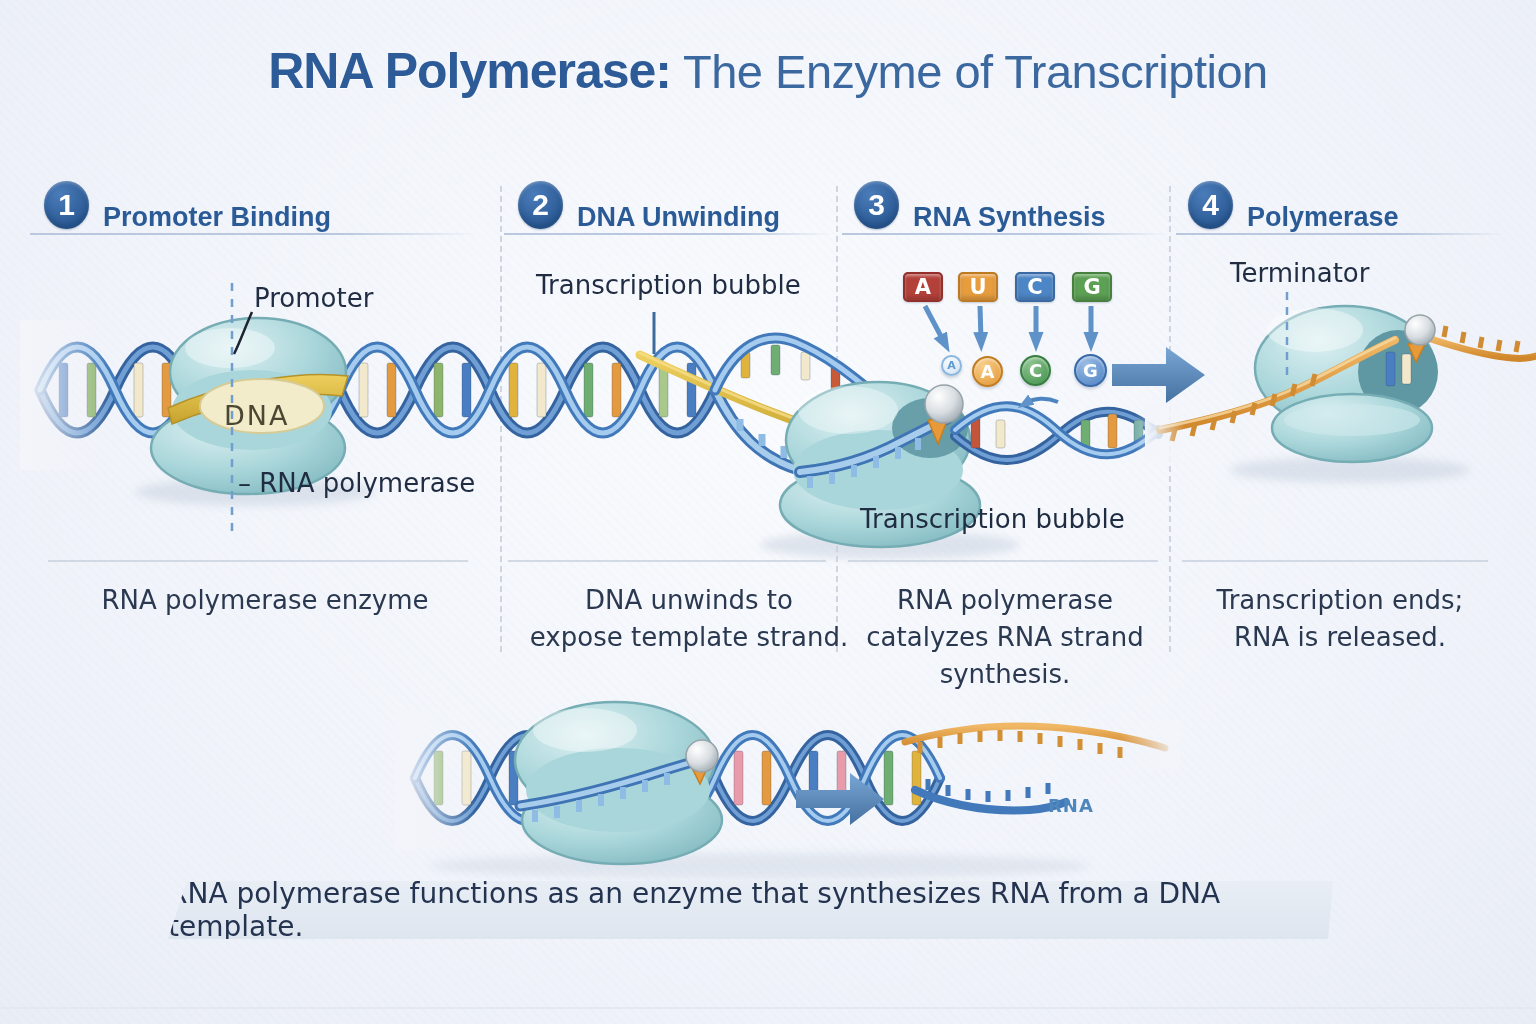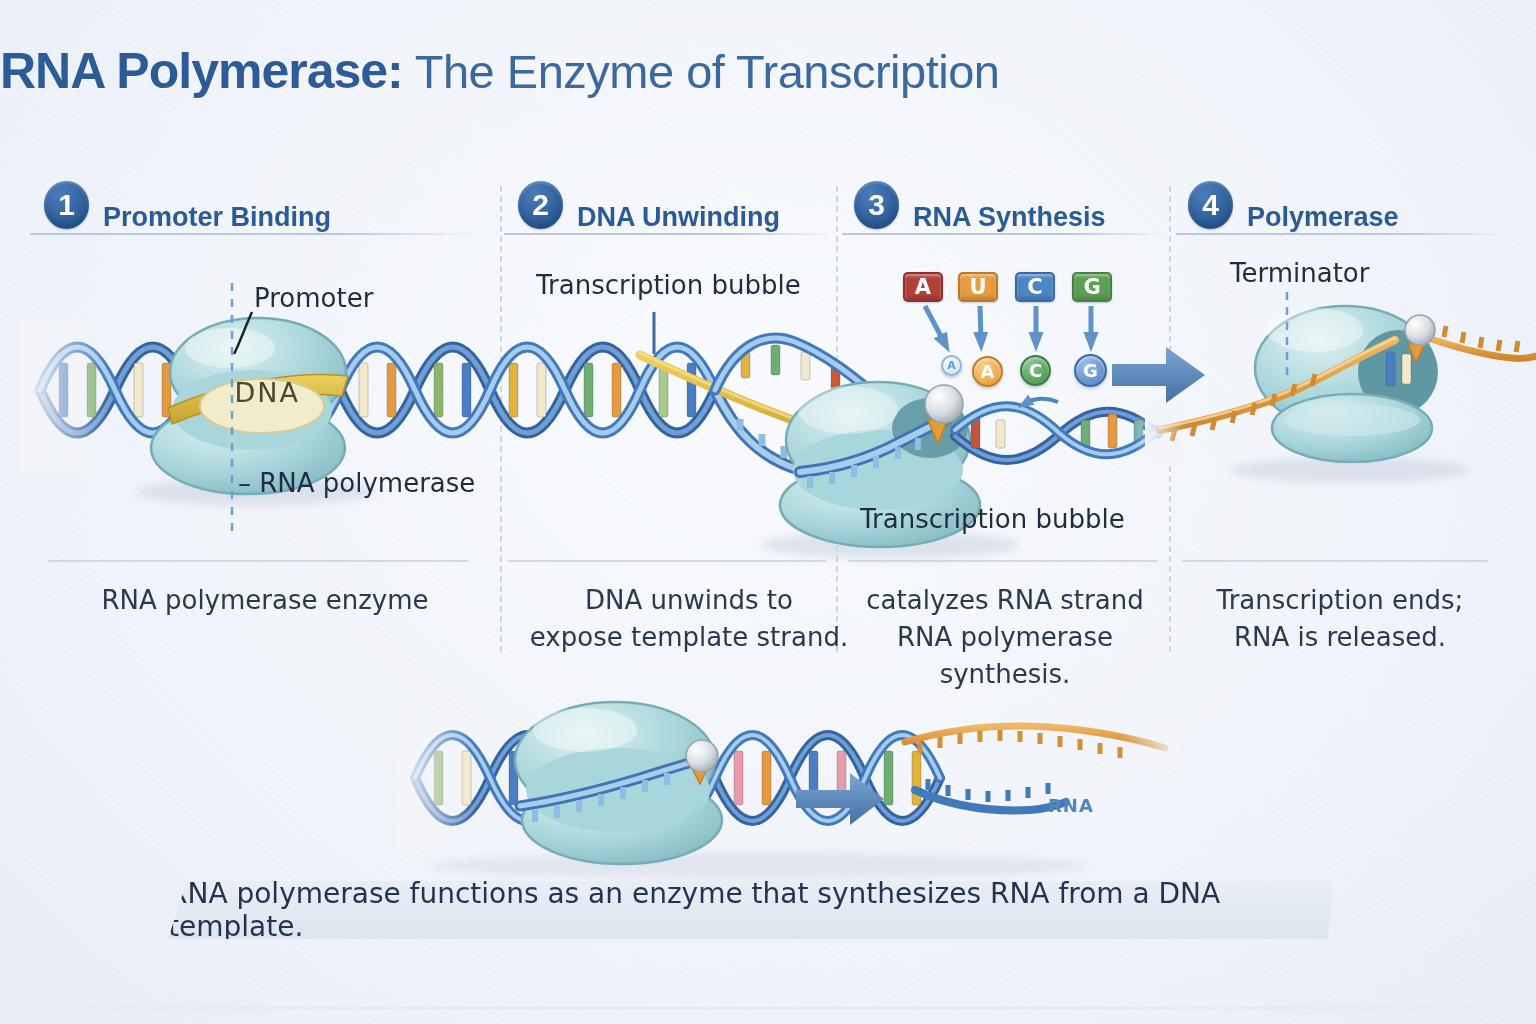--- a/index.html
+++ b/index.html
@@ -4,21 +4,21 @@
 <style>
   html,body{margin:0;padding:0;}
   .canvas{
     position:relative;width:1536px;height:1024px;overflow:hidden;
     font-family:"DejaVu Sans",sans-serif;
     background:
       repeating-linear-gradient(45deg, rgba(130,150,190,0.025) 0 2px, transparent 2px 7px),
       radial-gradient(ellipse at 50% 40%, #f9fbfe 0%, #f1f4fa 60%, #e9edf6 100%);
   }
   
-  .title{position:absolute;top:42px;left:0;width:100%;text-align:left;white-space:nowrap;}
+  .title{position:absolute;top:42px;left:0;width:100%;text-align:center;white-space:nowrap;}
   .title .strong{font-family:"Liberation Sans",sans-serif;font-weight:700;font-size:50px;color:#2d5b97;letter-spacing:-1px;text-shadow:0 1px 0 rgba(255,255,255,.7);}
   .title .light{font-family:"Liberation Sans",sans-serif;font-weight:400;font-size:47px;color:#3c68a0;margin-left:12px;letter-spacing:-0.5px;}
   
   .step-header{position:absolute;top:176px;display:flex;align-items:center;gap:14px;}
   .badge{width:45px;height:48px;border-radius:50%;
     background:radial-gradient(circle at 35% 28%, #4a7cba, #2b5a94 72%);
     color:#fff;display:flex;align-items:center;justify-content:center;
     font-family:"Liberation Sans",sans-serif;font-weight:700;font-size:30px;
     box-shadow:inset 0 -4px 6px rgba(10,40,80,.28), inset 0 2px 3px rgba(255,255,255,.25), 0 1px 2px rgba(30,60,100,.3);}
   .step-label{font-family:"Liberation Sans",sans-serif;font-weight:700;font-size:27px;color:#2b5b97;margin-top:26px;}
@@ -362,21 +362,21 @@
     <span class="step-label">RNA Synthesis</span>
   </div>
   <div class="step-header" style="left:1188px">
     <span class="badge">
         <span>4</span>
       </span>
     <span class="step-label">Polymerase</span>
   </div>
 
   <div class="ann" style="left:254px;top:283px">Promoter</div>
-  <div class="ann ann-dna" style="left:224px;top:377px;width:76px;text-align:right">DNA</div>
+  <div class="ann ann-dna" style="left:224px;top:400px;width:76px;text-align:left">DNA</div>
   <div class="ann" style="left:238px;top:468px">– RNA polymerase</div>
   <div class="ann" style="left:536px;top:270px">Transcription bubble</div>
   <div class="ann" style="left:860px;top:504px">Transcription bubble</div>
   <div class="ann" style="left:1230px;top:258px">Terminator</div>
   <div class="rna-label">RNA</div>
 
   <div class="nbox box-a" style="left:903px">
       <span>A</span>
     </div>
   <div class="nbox box-u" style="left:958px">
@@ -402,22 +402,22 @@
     </div>
 
   <div class="caption" style="left:40px;width:450px">
     <div>RNA polymerase enzyme</div>
   </div>
   <div class="caption" style="left:521px;width:336px">
     <div>DNA unwinds to</div>
     <div>expose template strand.</div>
   </div>
   <div class="caption" style="left:840px;width:330px">
+    <div>RNA polymerase</div>
     <div>catalyzes RNA strand</div>
-    <div>RNA polymerase</div>
     <div>synthesis.</div>
   </div>
   <div class="caption" style="left:1175px;width:330px">
     <div>Transcription ends;</div>
     <div>RNA is released.</div>
   </div>
 
   <div class="banner">
     <span>RNA polymerase functions as an enzyme that synthesizes RNA from a DNA template.</span>
   </div>

